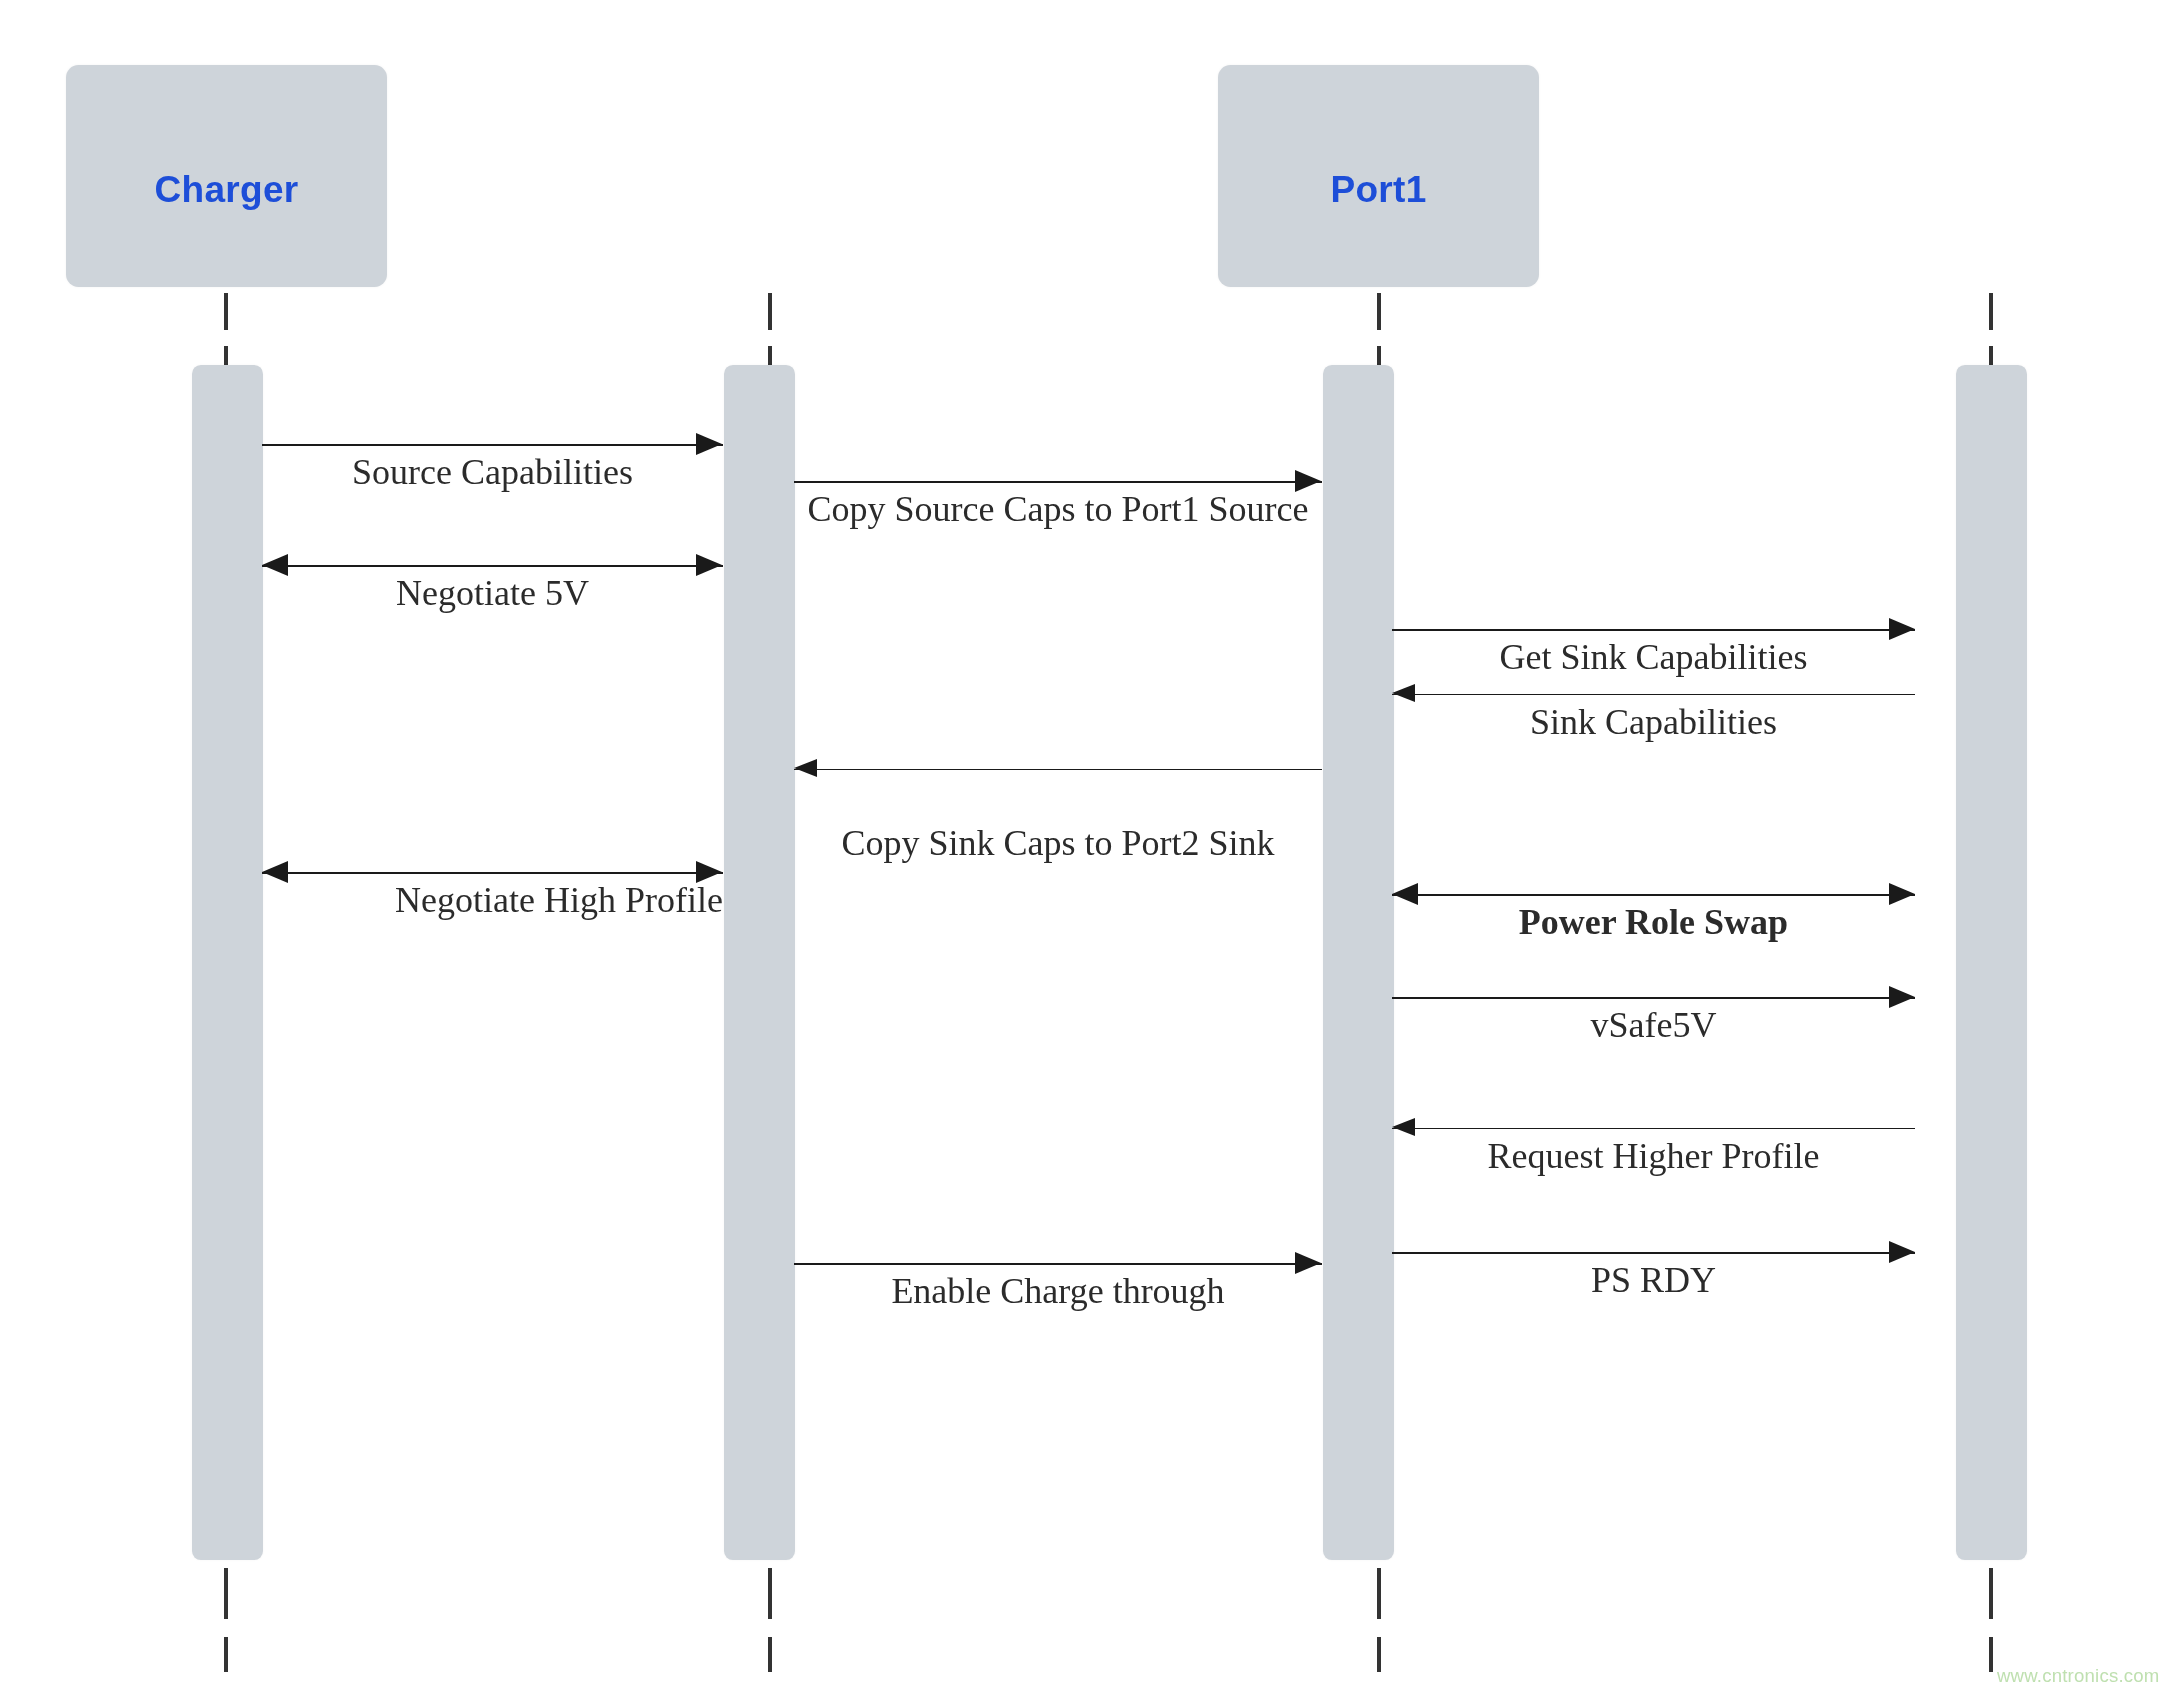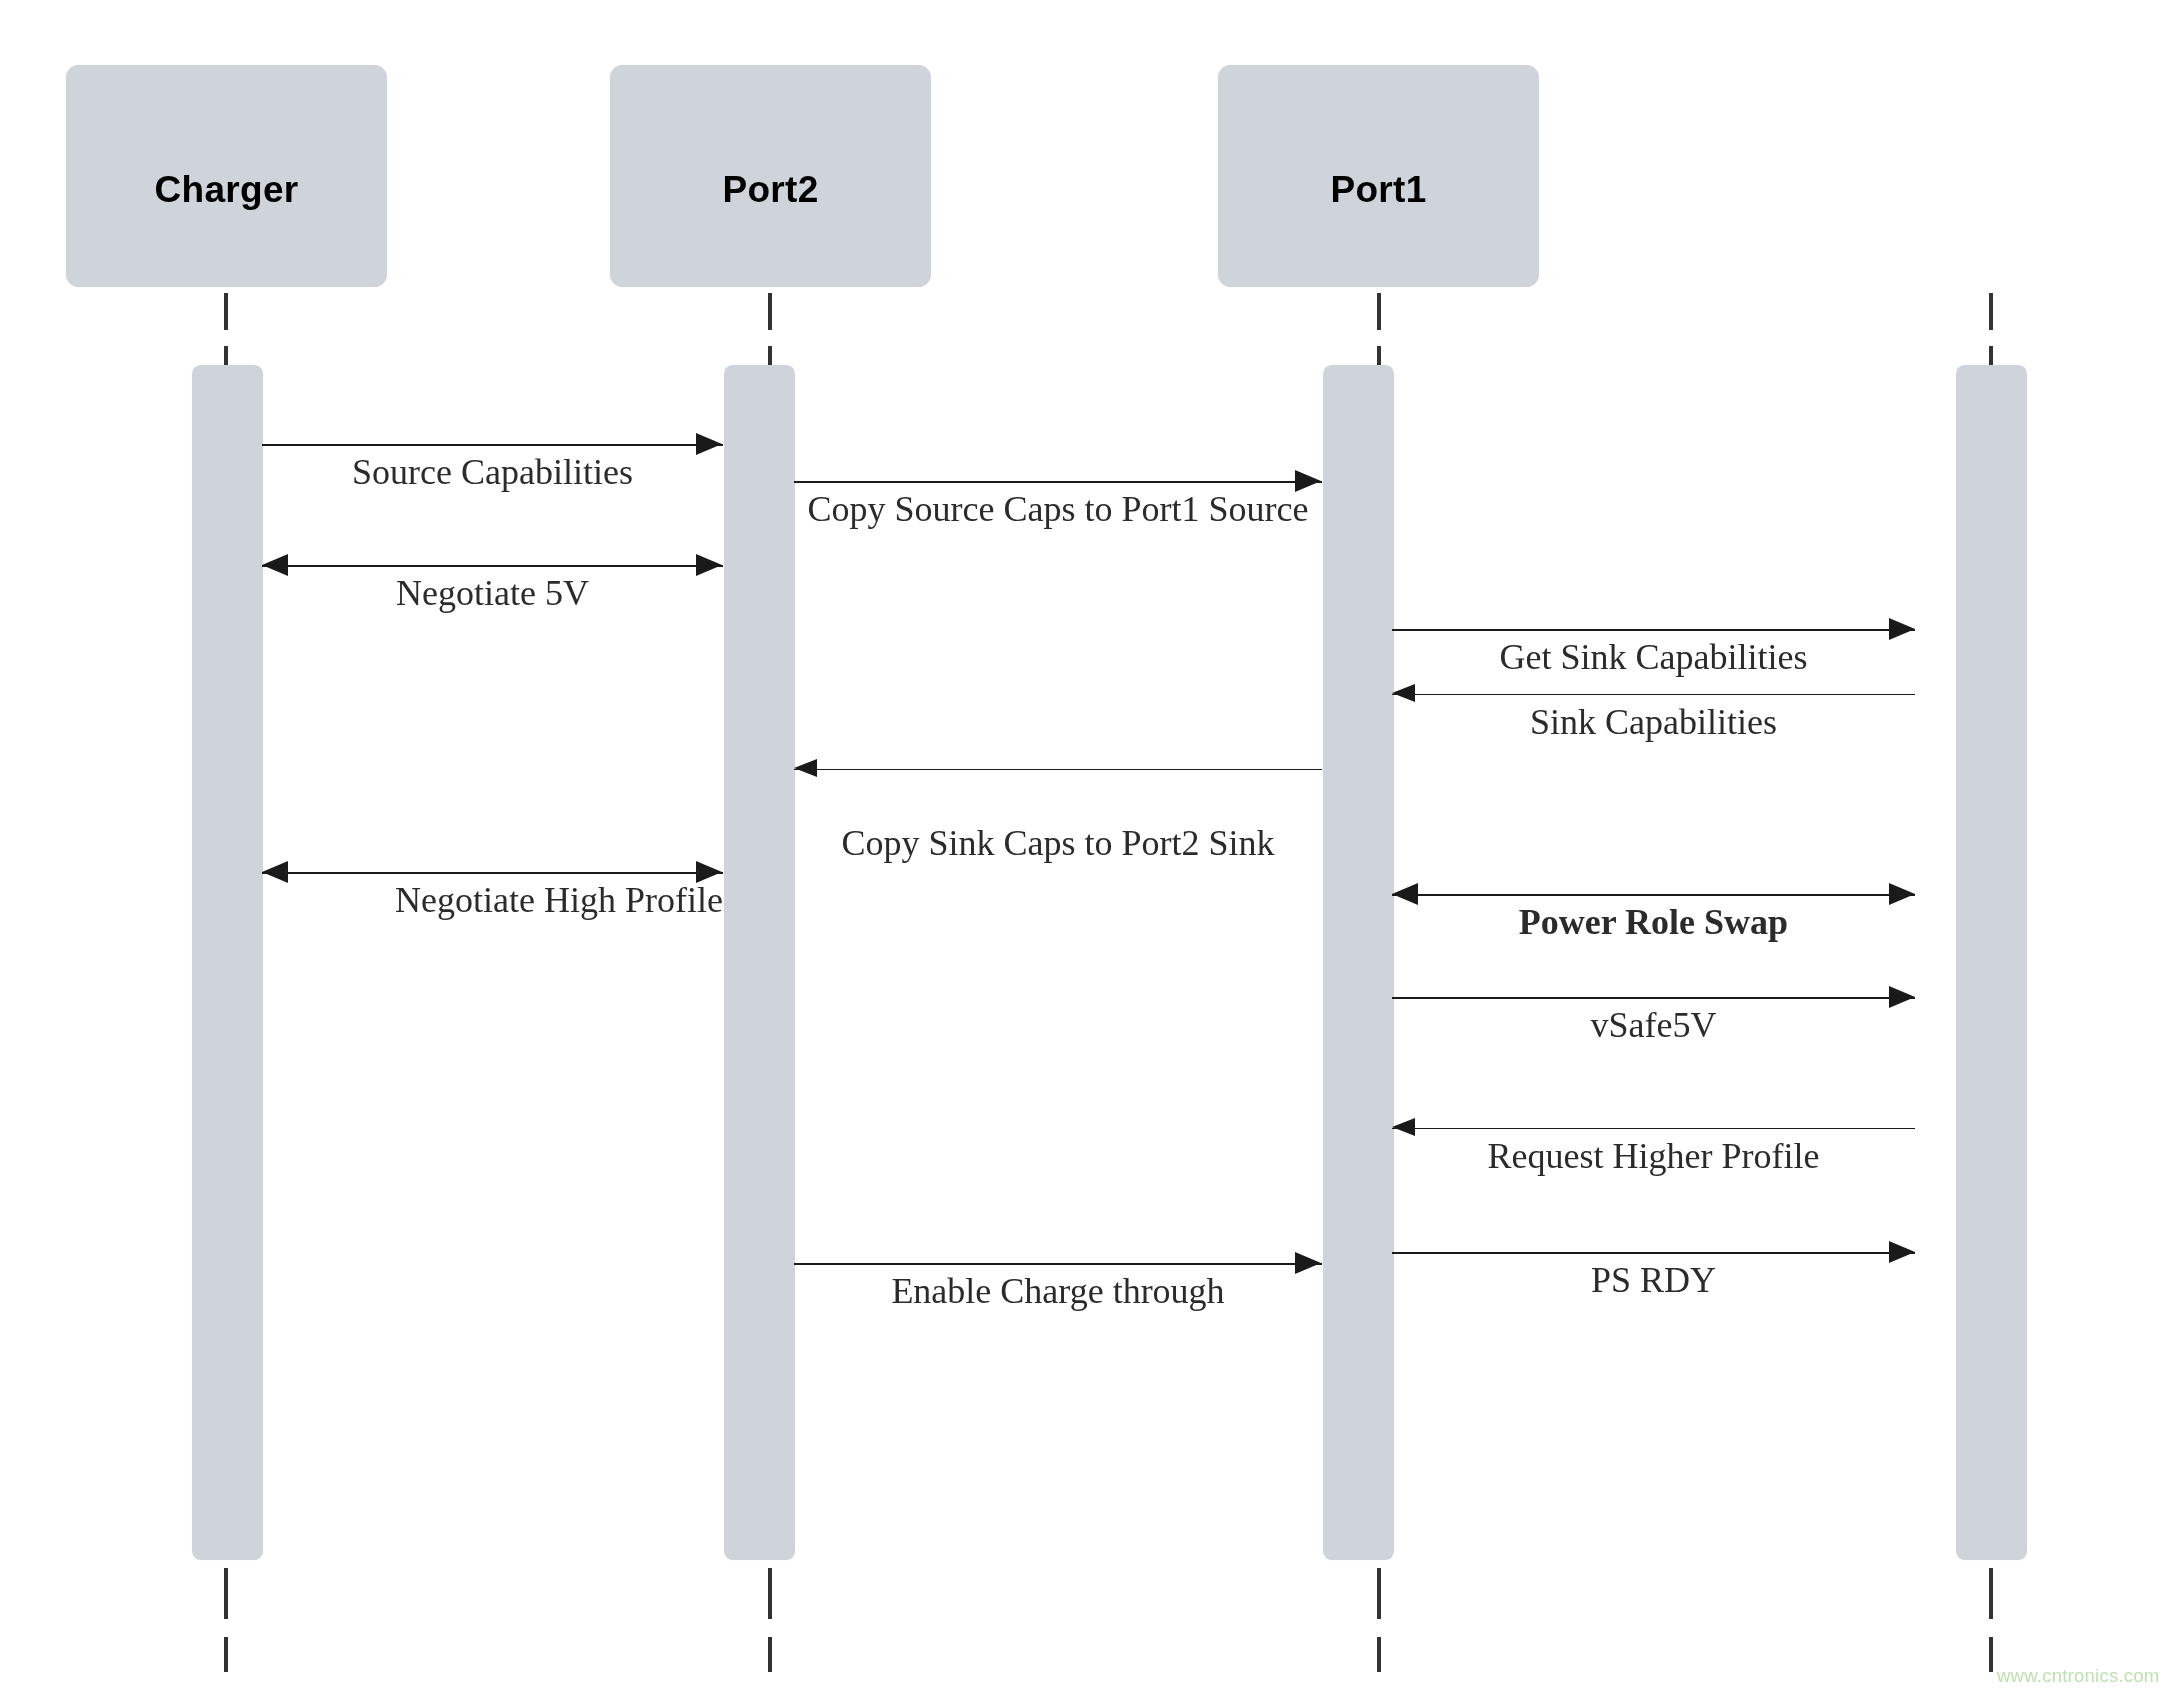--- a/index.html
+++ b/index.html
@@ -24,21 +24,21 @@
     border-radius: 12.4px;
     box-shadow: 0 0 2.7px rgba(0,0,0,0.05);
     display: flex;
     align-items: center;
     justify-content: center;
   }
   .participant-label {
     font-family: "Liberation Sans", "DejaVu Sans", sans-serif;
     font-weight: bold;
     font-size: 37px;
-    color: #000000;
+    color: #1d4ed8;
     letter-spacing: 0.3px;
     white-space: nowrap;
     margin-top: 28px;
   }
 
   
   .lifeline-dash {
     position: absolute;
     width: 3.5px;
     background: #333333;
@@ -110,23 +110,20 @@
     white-space: nowrap;
   }
 </style>
 </head>
 <body>
 
 <div id="canvas">
 
   <div class="participant-box" style="left:66px; top:65px; width:321px; height:222px;">
     <span class="participant-label">Charger</span>
-  </div>
-  <div class="participant-box" style="left:610px; top:65px; width:321px; height:222px;">
-    <span class="participant-label">Port2</span>
   </div>
   <div class="participant-box" style="left:1218px; top:65px; width:321px; height:222px;">
     <span class="participant-label">Port1</span>
   </div>
 
   <div class="lifeline-dash" style="left:224px; top:293px; height:37px;"></div>
   <div class="lifeline-dash" style="left:224px; top:346px; height:19.5px;"></div>
   <div class="lifeline-dash" style="left:768px; top:293px; height:37px;"></div>
   <div class="lifeline-dash" style="left:768px; top:346px; height:19.5px;"></div>
   <div class="lifeline-dash" style="left:1377px; top:293px; height:37px;"></div>

